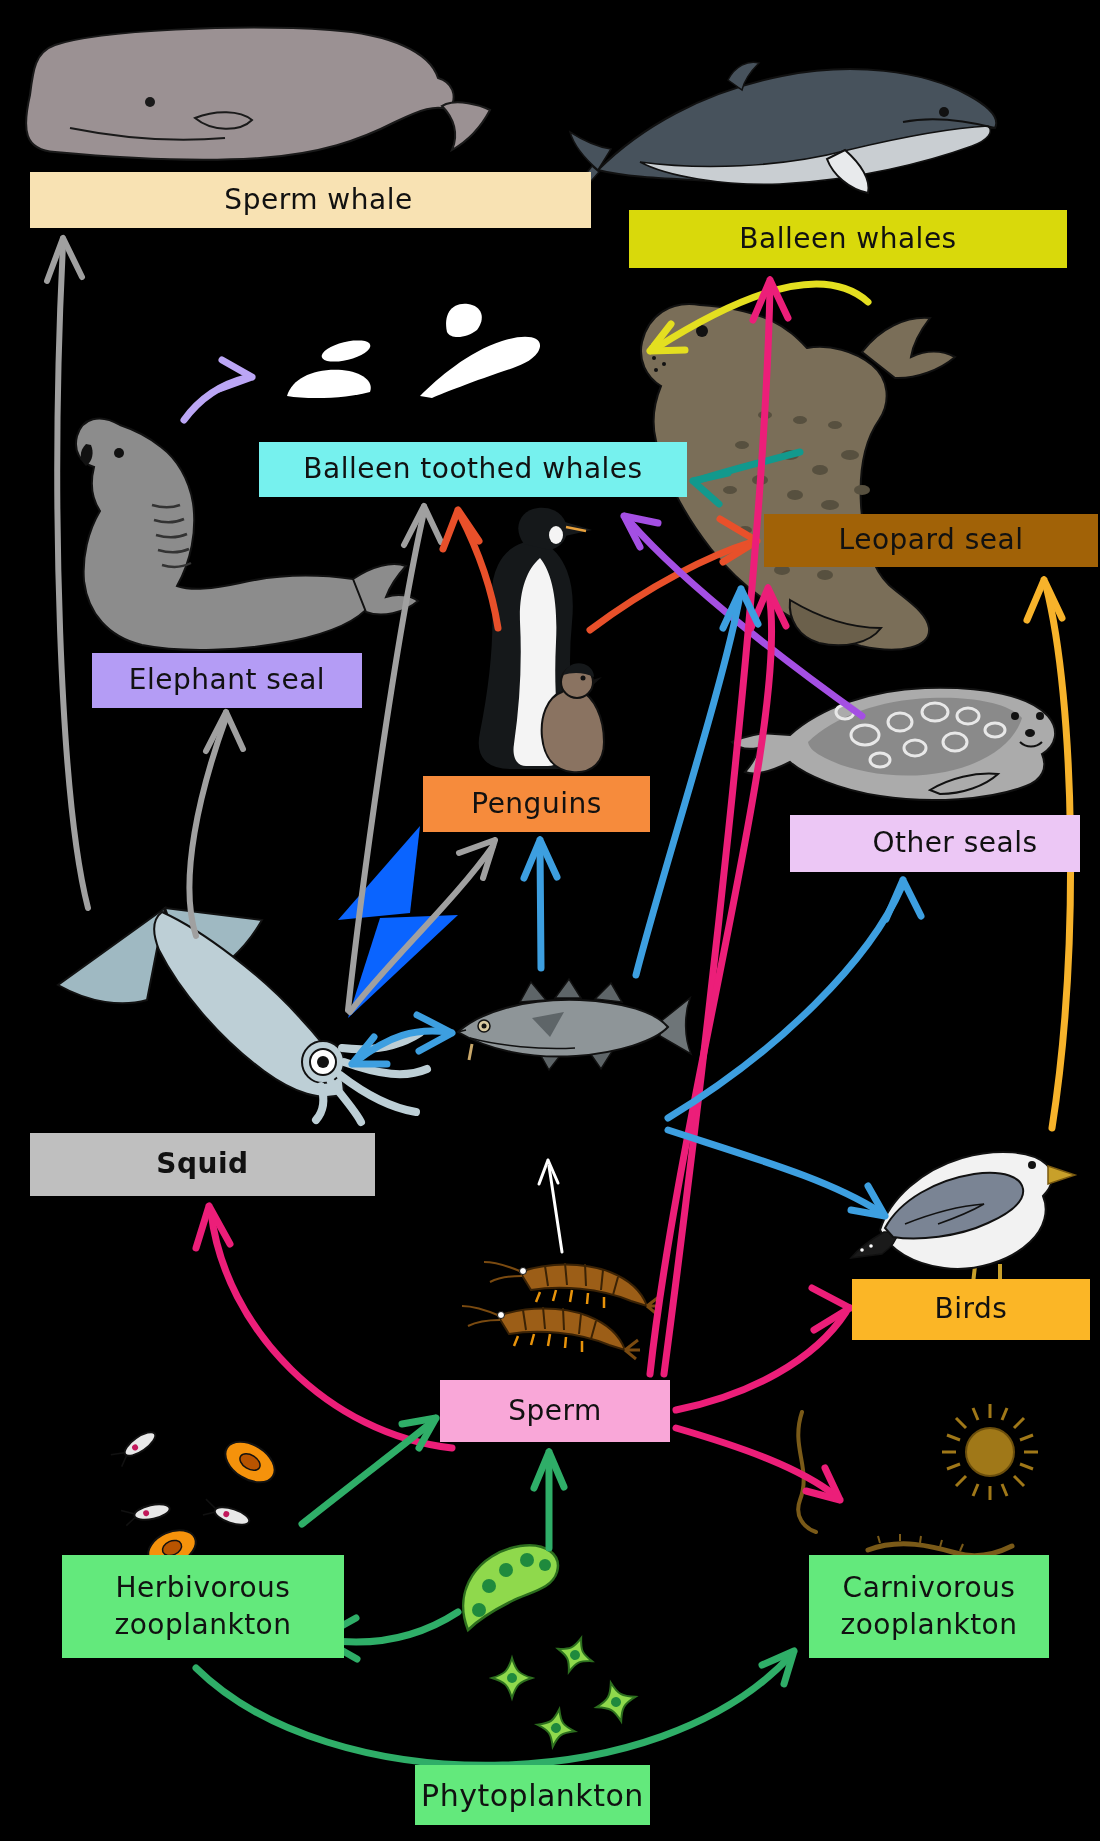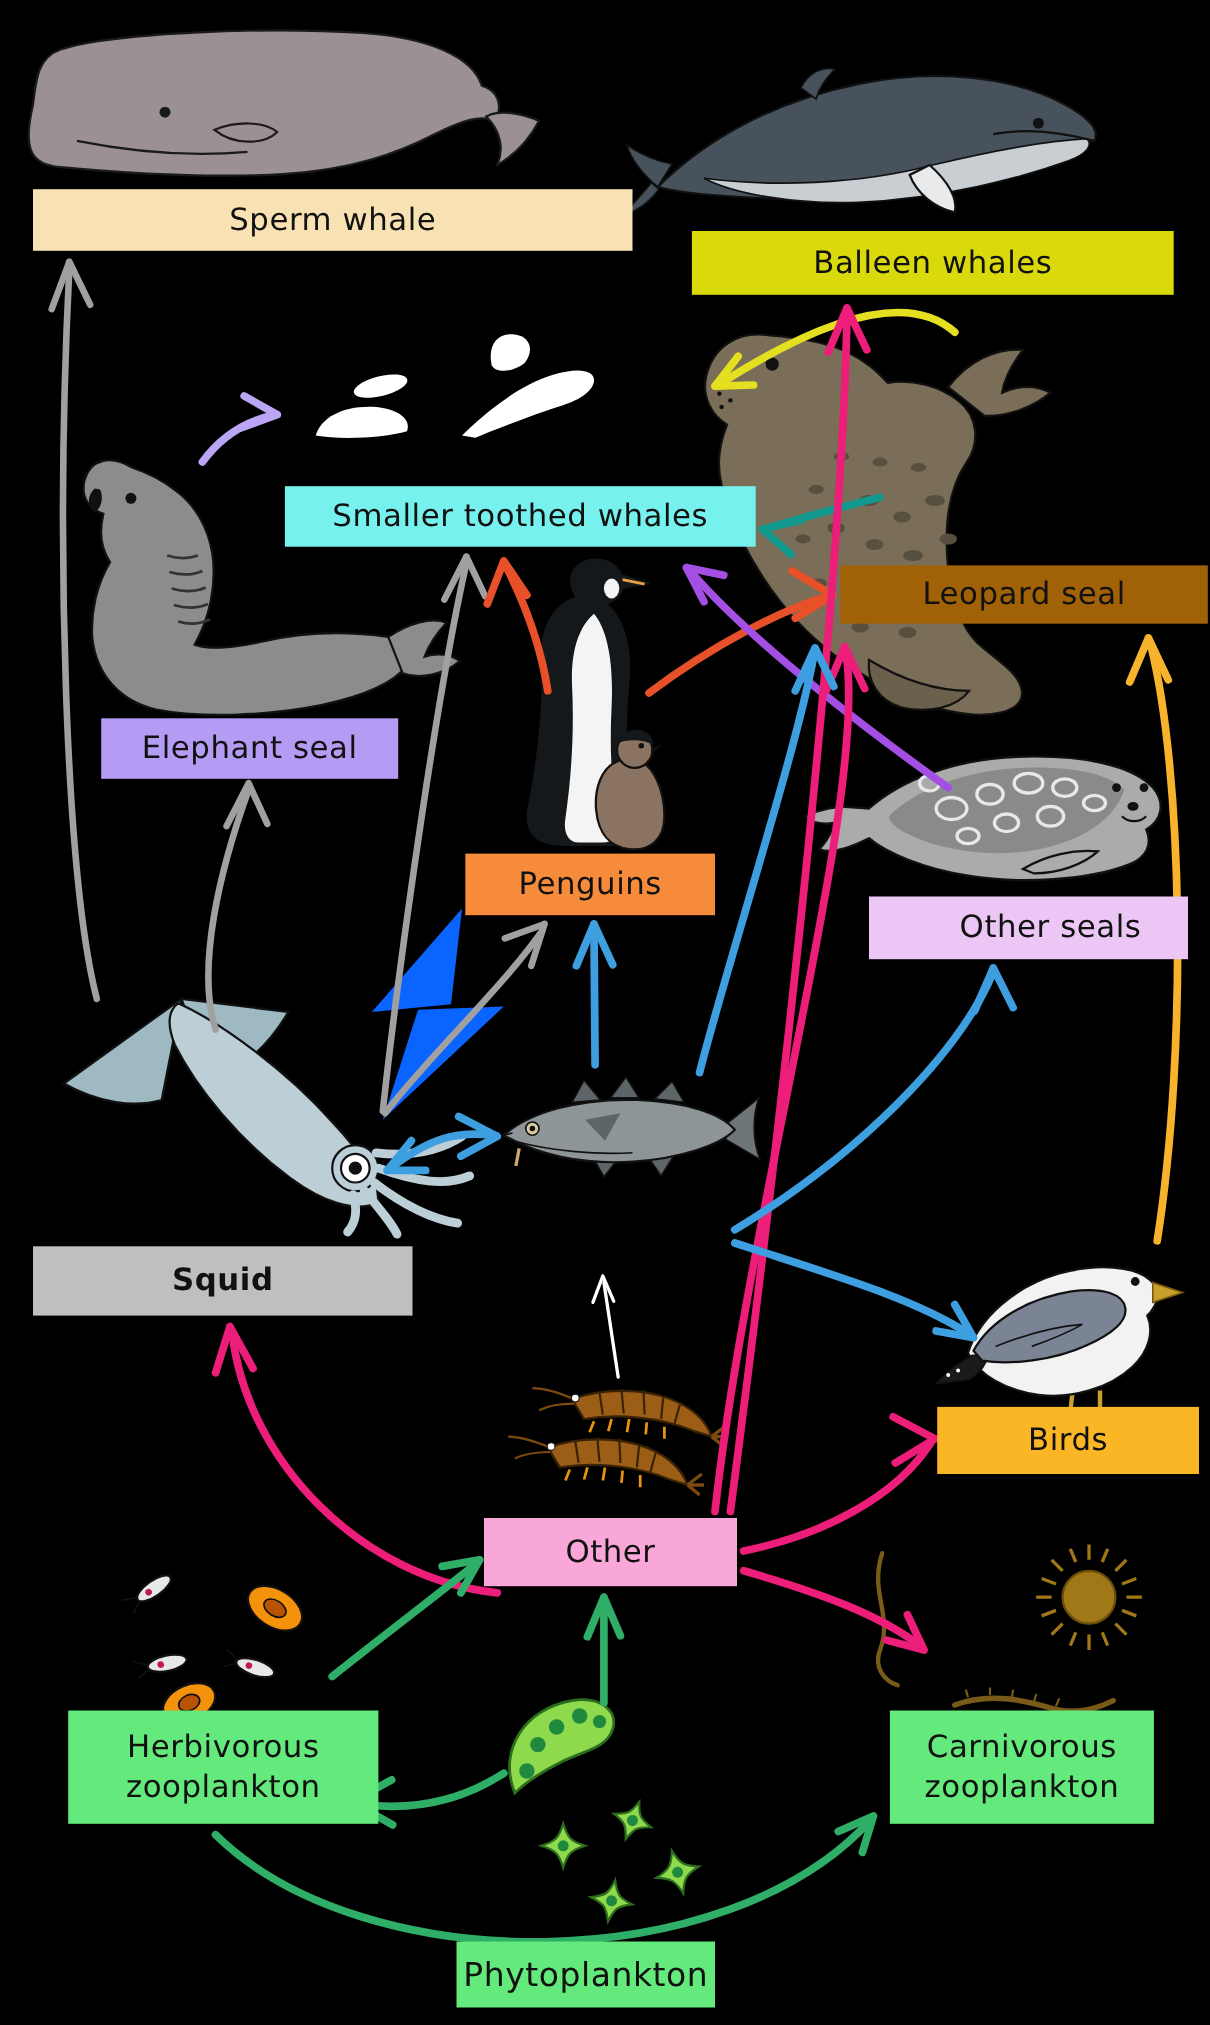--- a/index.html
+++ b/index.html
@@ -394,30 +394,30 @@
       <path d="M 458,1612 C 415,1640 370,1646 326,1640"></path>
           <path d="M 320,1638 L 356,1618 M 320,1638 L 357,1659"></path>
     </g>
     <g stroke="#2FAE68" stroke-width="7">
       <path d="M 196,1668 C 330,1800 660,1800 792,1654"></path>
           <path d="M 794,1651 L 784,1684 M 794,1651 L 762,1665"></path>
     </g>
   </g>
 </svg>
 
-  <div class="label-box" style="left:30px;top:172px;width:545px;height:56px;background:#F8E2B3;">
+  <div class="label-box" style="left:30px;top:172px;width:545px;height:56px;background:#F8E2B3;padding-left:16px;">
     <span>Sperm whale</span>
   </div>
 
   <div class="label-box" style="left:629px;top:210px;width:438px;height:58px;background:#D9D90B;">
     <span>Balleen whales</span>
   </div>
 
   <div class="label-box" style="left:259px;top:442px;width:428px;height:55px;background:#76F1EE;">
-    <span>Smaller toothed whales</span>
+    <span>Balleen toothed whales</span>
   </div>
 
   <div class="label-box" style="left:764px;top:514px;width:334px;height:53px;background:#a16207;">
     <span>Leopard seal</span>
   </div>
 
   <div class="label-box" style="left:92px;top:653px;width:270px;height:55px;background:#B49CF5;">
     <span>Elephant seal</span>
   </div>
 
@@ -432,21 +432,21 @@
   <div class="label-box" style="left:30px;top:1133px;width:345px;height:63px;background:#BFBFBF;font-weight:bold;">
     <span>Squid</span>
   </div>
 
 
   <div class="label-box" style="left:852px;top:1279px;width:238px;height:61px;background:#FBB626;">
     <span>Birds</span>
   </div>
 
   <div class="label-box" style="left:440px;top:1380px;width:230px;height:62px;background:#F9A7D8;">
-    <span>Other</span>
+    <span>Sperm</span>
   </div>
 
   <div class="label-box" style="left:62px;top:1555px;width:282px;height:103px;background:#63E97C;">
     <span>Herbivorous</span>
     <span>zooplankton</span>
   </div>
 
   <div class="label-box" style="left:809px;top:1555px;width:240px;height:103px;background:#63E97C;">
     <span>Carnivorous</span>
     <span>zooplankton</span>

